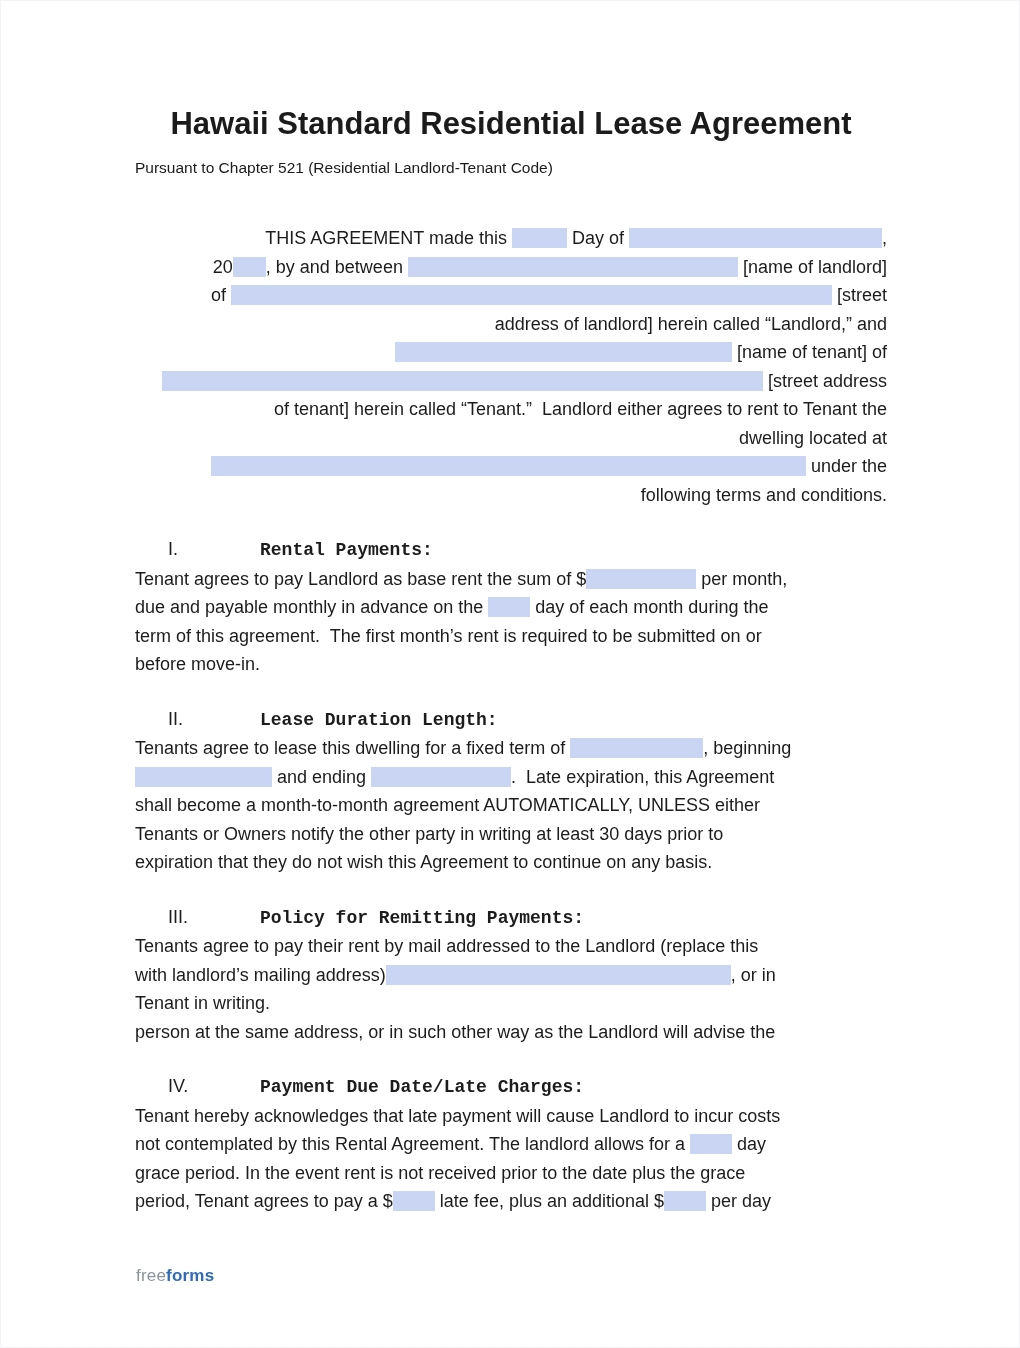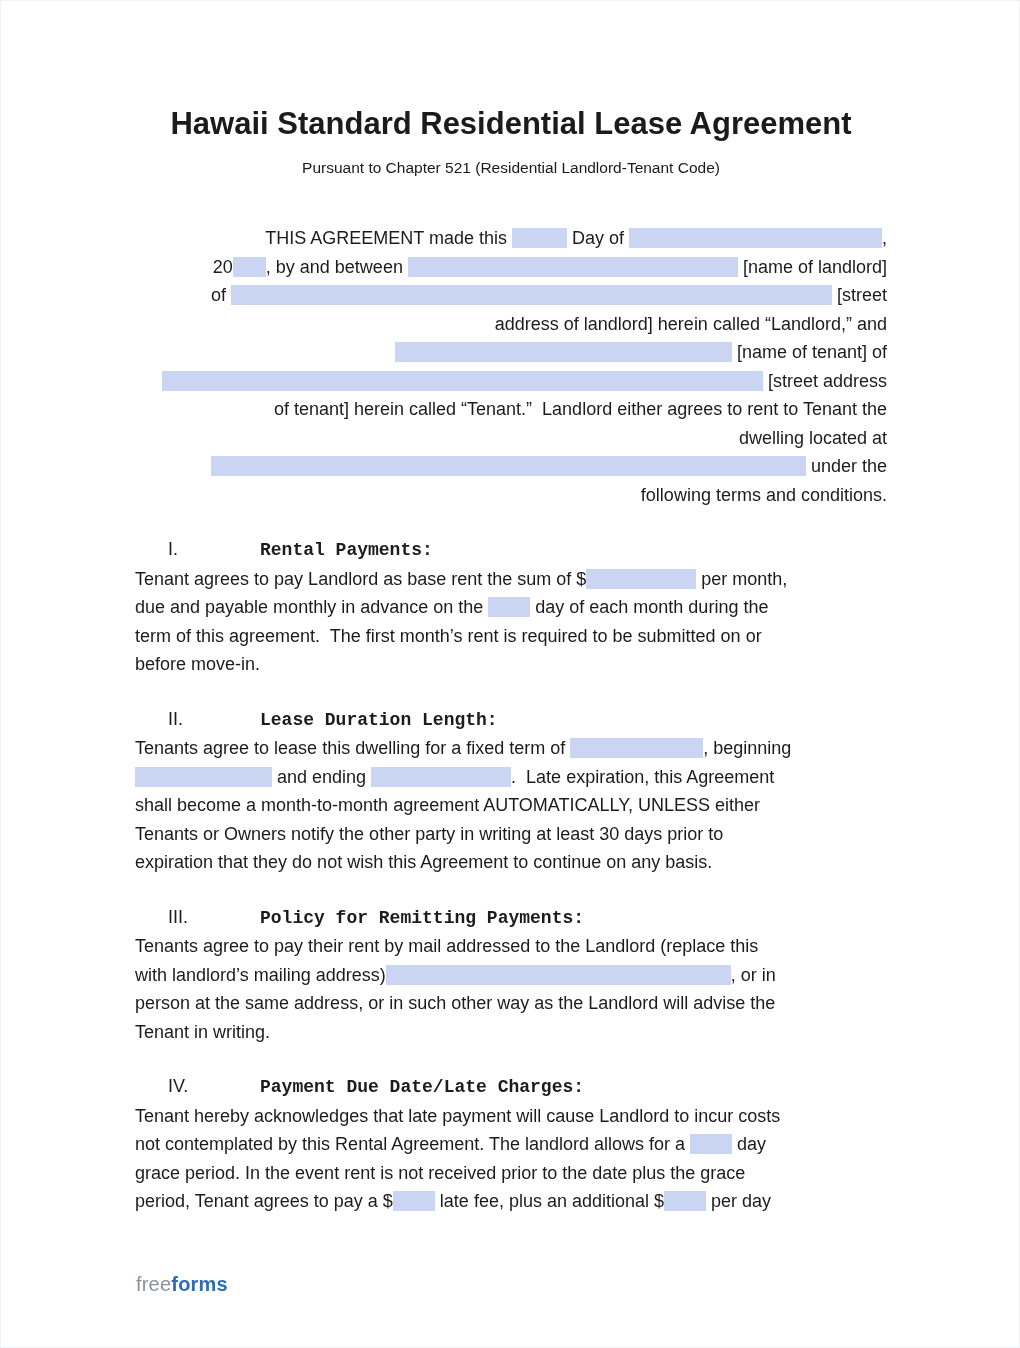--- a/index.html
+++ b/index.html
@@ -30,21 +30,20 @@
     font-size: 31px;
     line-height: 43px;
     font-weight: bold;
     text-align: center;
     color: #1b1b1b;
   }
   .subtitle {
     margin-top: 13px;
     font-size: 15.5px;
     line-height: 20px;
-    text-align: center;
     color: #1b1b1b;
   }
   .intro {
     margin-top: 46px;
     text-align: right;
   }
   .intro, .section {
     font-size: 18px;
     line-height: 28.5px;
   }
@@ -65,22 +64,22 @@
     margin-left: 33px;
     width: 92px;
   }
   .sec-title {
     font-weight: bold;
     font-family: Liberation Mono, monospace;
   }
   .footer-logo {
     position: absolute;
     left: 136px;
-    bottom: 52px;
-    font-size: 20px;
+    bottom: 60px;
+    font-size: 17px;
     line-height: 24px;
     letter-spacing: 0.2px;
     text-align: right;
   }
   .logo-free  { color: var(--logo-free, #8a939b); font-weight: 400; }
   .logo-forms { color: var(--logo-forms, #2f6cb3); font-weight: bold; }
 </style>
 </head>
 <body>
 
@@ -113,22 +112,22 @@
           <div class="line"><span>Tenants agree to lease this dwelling for a fixed term of </span><span class="blank" style="width: 133px;"></span><span>, beginning</span></div>
           <div class="line"><span class="blank" style="width: 137px;"></span><span> and ending </span><span class="blank" style="width: 140px;"></span><span>.  Late expiration, this Agreement</span></div>
           <div class="line"><span>shall become a month-to-month agreement AUTOMATICALLY, UNLESS either</span></div>
           <div class="line"><span>Tenants or Owners notify the other party in writing at least 30 days prior to</span></div>
           <div class="line"><span>expiration that they do not wish this Agreement to continue on any basis.</span></div>
         </section>
         <section class="section">
           <div class="sec-heading line"><span class="sec-num">III.</span><span class="sec-title">Policy for Remitting Payments:</span></div>
           <div class="line"><span>Tenants agree to pay their rent by mail addressed to the Landlord (replace this</span></div>
           <div class="line"><span>with landlord’s mailing address)</span><span class="blank" style="width: 345px;"></span><span>, or in</span></div>
+          <div class="line"><span>Tenant in writing.</span></div>
           <div class="line"><span>person at the same address, or in such other way as the Landlord will advise the</span></div>
-          <div class="line"><span>Tenant in writing.</span></div>
         </section>
         <section class="section">
           <div class="sec-heading line"><span class="sec-num">IV.</span><span class="sec-title">Payment Due Date/Late Charges:</span></div>
           <div class="line"><span>Tenant hereby acknowledges that late payment will cause Landlord to incur costs</span></div>
           <div class="line"><span>not contemplated by this Rental Agreement. The landlord allows for a </span><span class="blank" style="width: 42px;"></span><span> day</span></div>
           <div class="line"><span>grace period. In the event rent is not received prior to the date plus the grace</span></div>
           <div class="line"><span>period, Tenant agrees to pay a $</span><span class="blank" style="width: 42px;"></span><span> late fee, plus an additional $</span><span class="blank" style="width: 42px;"></span><span> per day</span></div>
         </section>
       </div>
   </div>

